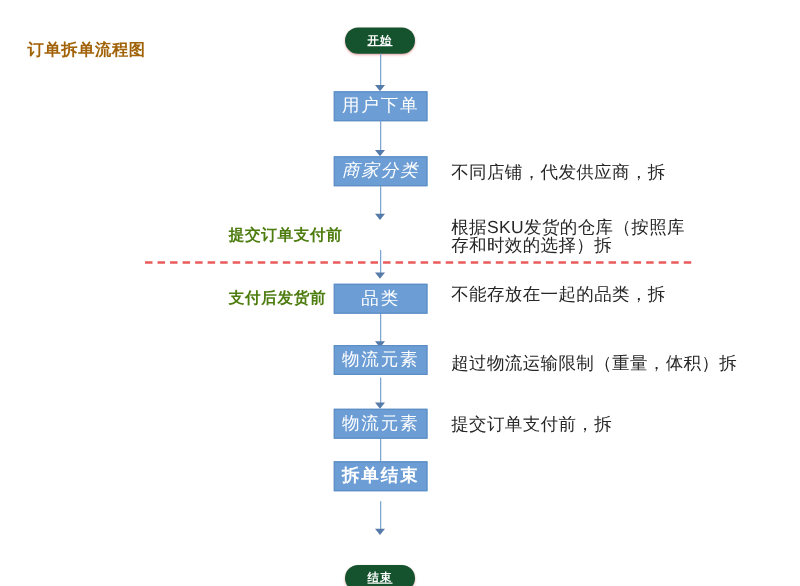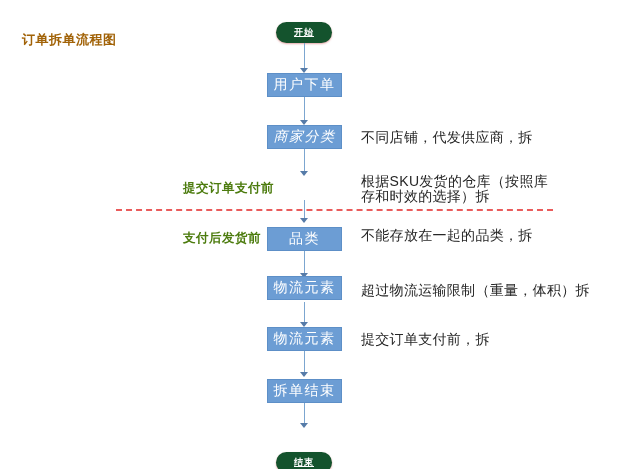--- a/index.html
+++ b/index.html
@@ -97,21 +97,21 @@
   <div class="arrow" style="top:401px;height:27px;">
       <span class="line"></span>
       <span class="head"></span>
     </div>
 
   <div class="rect" style="top:73px;">用户下单</div>
   <div class="rect" style="top:125px;font-style:italic;">商家分类</div>
   <div class="rect" style="top:211px;margin-top:16px;">品类</div>
   <div class="rect" style="top:276px;">物流元素</div>
   <div class="rect" style="top:327px;">物流元素</div>
-  <div class="rect" style="top:379px;">拆单结束</div>
+  <div class="rect" style="top:369px;font-weight:bold;">拆单结束</div>
 
   <div class="pill end">结束</div>
 
   <div class="divider"></div>
   <div class="phase before">提交订单支付前</div>
   <div class="phase after">支付后发货前</div>
 
   <div class="note n1">不同店铺，代发供应商，拆</div>
   <div class="note n2">根据SKU发货的仓库（按照库存和时效的选择）拆</div>
   <div class="note n3">不能存放在一起的品类，拆</div>

